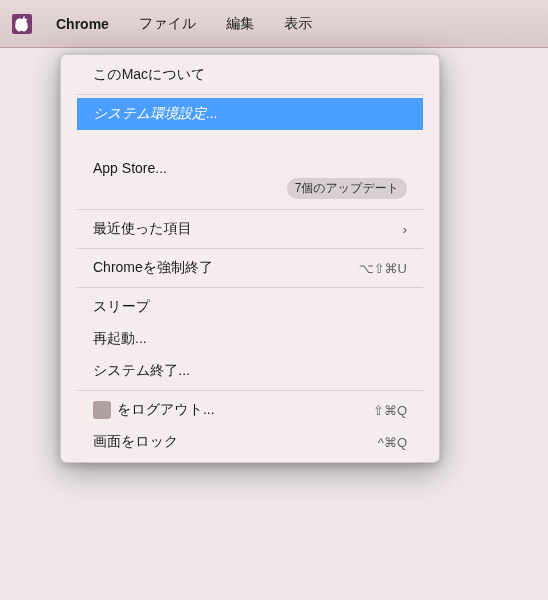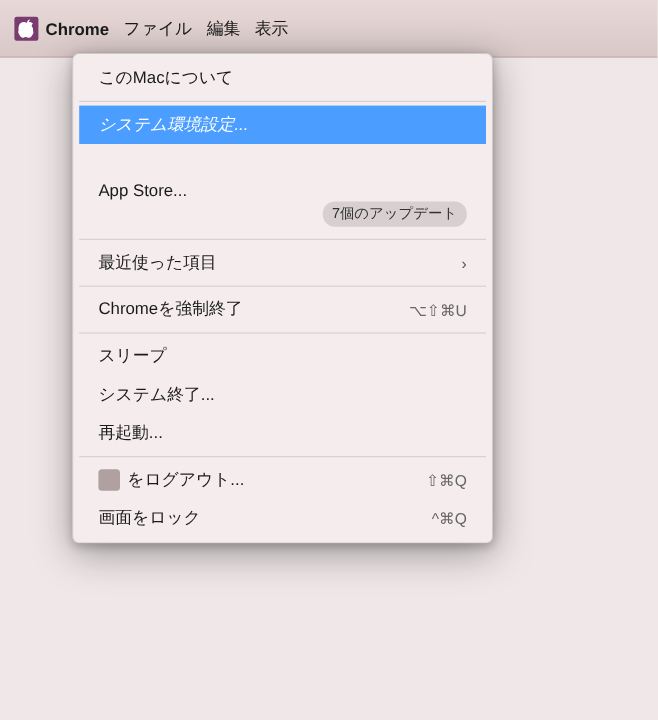--- a/index.html
+++ b/index.html
@@ -15,20 +15,21 @@
       font-family: -apple-system, "Helvetica Neue", Arial, sans-serif;
       overflow: hidden;
     }
 
     .menu-bar {
       display: flex;
       align-items: center;
       background: linear-gradient(to bottom, #e8d8d8, #d8c8c8);
       height: 48px;
       padding: 0 12px;
+      gap: 18px;
       border-bottom: 1px solid #c0a0a0;
     }
 
     .apple-logo {
       width: 20px;
       height: 20px;
       background: #7a3b6e;
       display: flex;
       align-items: center;
       justify-content: center;
@@ -49,28 +50,28 @@
       padding: 4px 6px;
       border-radius: 4px;
     }
 
     .menu-bar-item.bold {
       font-weight: 700;
     }
 
     .dropdown-container {
       position: absolute;
-      top: 44px;
+      top: 54px;
       left: 60px;
-      width: 351px;
+      width: 380px;
       background: #f5eded;
       border-radius: 6px;
       box-shadow: 0 8px 32px rgba(0,0,0,0.35), 0 2px 8px rgba(0,0,0,0.2);
       border: 1px solid rgba(0,0,0,0.15);
-      padding: 4px 5px;
+      padding: 4px 16px;
       overflow: hidden;
     }
 
     .menu-item {
       display: flex;
       align-items: center;
       justify-content: space-between;
       padding: 7px 16px;
       font-size: 14px;
       color: #1a1a1a;
@@ -178,25 +179,25 @@
     <span class="menu-item-shortcut">⌥⇧⌘U</span>
   </div>
 
   <div class="menu-separator"></div>
 
   <div class="menu-item">
     <span class="menu-item-label">スリープ</span>
   </div>
 
   <div class="menu-item">
+    <span class="menu-item-label">再起動...</span>
+  </div>
+
+  <div class="menu-item">
     <span class="menu-item-label">システム終了...</span>
-  </div>
-
-  <div class="menu-item">
-    <span class="menu-item-label">再起動...</span>
   </div>
 
   <div class="menu-separator"></div>
 
   <div class="menu-item">
     <div class="logout-row">
       <span class="user-avatar"></span>
       <span class="menu-item-label">をログアウト...</span>
     </div>
     <span class="menu-item-shortcut">⇧⌘Q</span>

